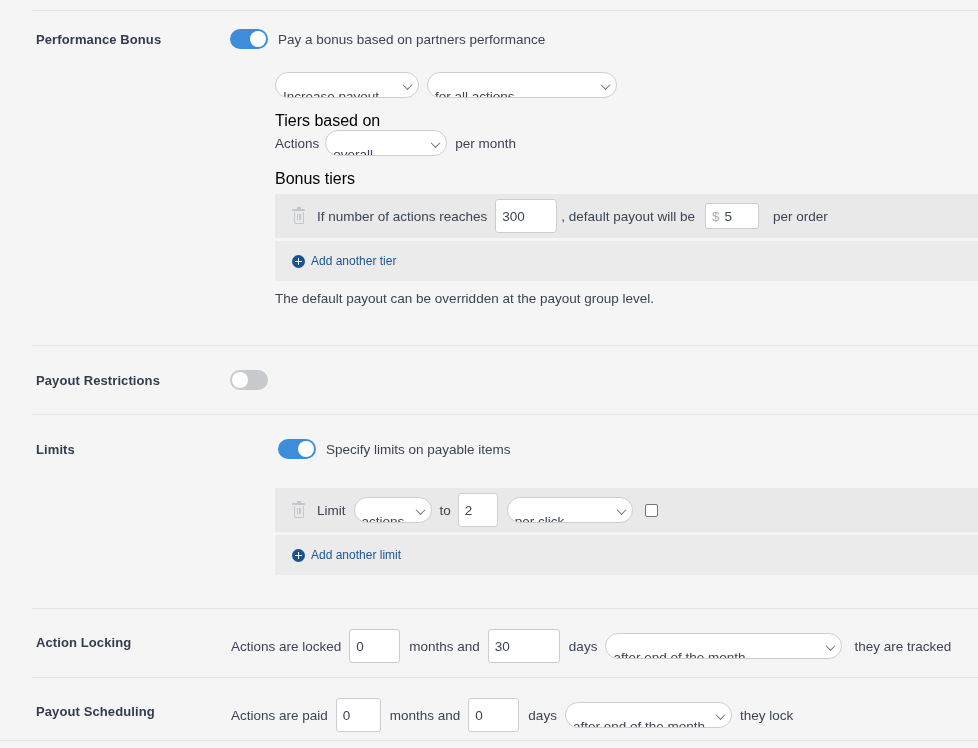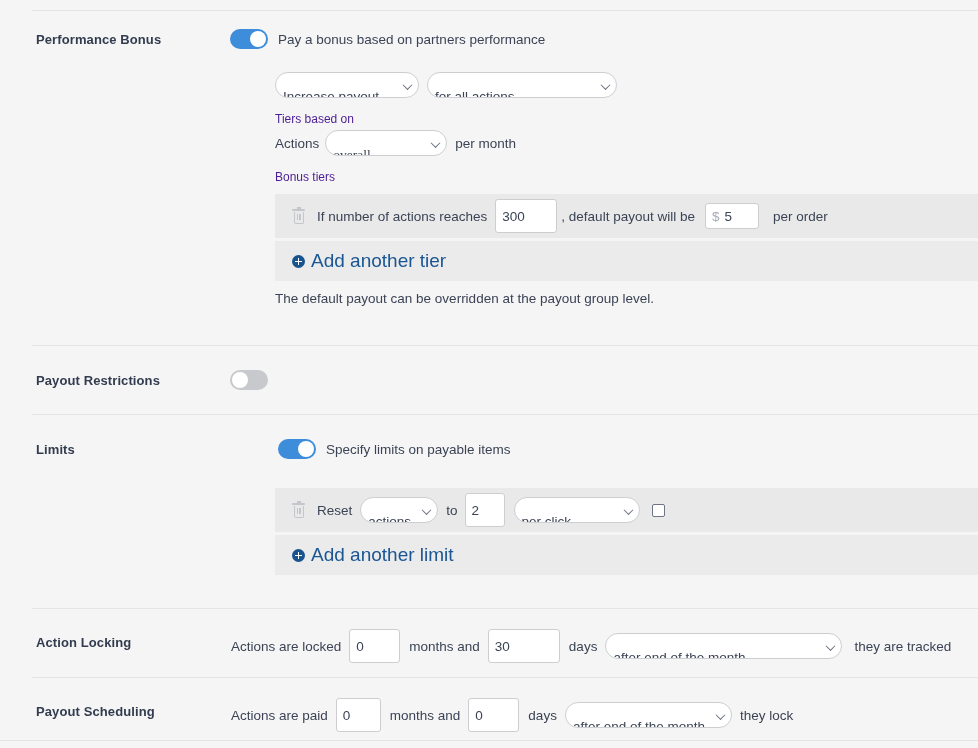--- a/index.html
+++ b/index.html
@@ -99,21 +99,21 @@
   }
 
   .cbx {
     display:inline-block; vertical-align: middle;
     width: 13px; height: 13px;
     border: 1px solid #6d7584; border-radius: 2px;
     background: #fff;
   }
 
   .lbl { font-size: 13.5px; color: #3b4354; vertical-align: middle; white-space: nowrap; }
-  .small-lbl { font-size: 12px; color: #4c1d95; }
+  .small-lbl { font-size: 16px; color: #000000; }
 
   
   .striperow {
     position:absolute; right: 0;
     background: #e9e9ea;
     display:flex; align-items:center;
   }
   .striperow.alt { background: #ebebec; }
   .rowsep { position:absolute; right:0; height:1px; background:#f5f5f6; }
 
@@ -142,21 +142,21 @@
   .addlink { display:flex; align-items:center; gap:6px; cursor:pointer; }
   .addlink .plus {
     width: 13px; height: 13px; border-radius: 50%;
     background: #18538e; position: relative; flex:0 0 auto;
   }
   .addlink .plus::before, .addlink .plus::after {
     content:""; position:absolute; background:#fff;
   }
   .addlink .plus::before { left:3px; top:6px; width:7px; height:1.6px; }
   .addlink .plus::after  { top:3px; left:5.7px; height:7px; width:1.6px; }
-  .addlink .atext { font-size: 19px; color: #1a5693; }
+  .addlink .atext { font-size: 12px; color: #1a5693; }
 
   .helptext { font-size: 13.5px; color:#3b4354; }
 
   .inline { display:flex; align-items:center; }
 </style>
 </head>
 <body>
 
 <div class="page">
 
@@ -186,21 +186,21 @@
         </select>
         <span class="chev"></span>
       </span>
     </div>
 
     <div class="small-lbl" style="position:absolute; left:275px; top:112px;">Tiers based on</div>
 
     <div style="position:absolute; left:275px; top:130px;" class="inline">
       <span class="lbl" style="margin-right:6px;">Actions</span>
       <span class="sel-wrap">
-        <select class="ctl" style="width:122px;font-family:Liberation Serif, serif;">
+        <select class="ctl" style="width:122px;">
           <option>overall</option>
         </select>
         <span class="chev"></span>
       </span>
       <span class="lbl" style="margin-left:8px;">per month</span>
     </div>
 
     <div class="small-lbl" style="position:absolute; left:275px; top:170px;">Bonus tiers</div>
 
     <div class="striperow" style="left:275px; top:194px; height:44px; padding-left:17px;">
@@ -254,21 +254,21 @@
       </span>
       <span class="toggle-text">Specify limits on payable items</span>
     </div>
 
     <div class="striperow" style="left:275px; top:488px; height:44px; padding-left:17px;">
       <span class="trash">
         <span class="hdl"></span>
           <span class="lid"></span>
           <span class="can"></span>
       </span>
-      <span class="lbl" style="margin-left:12px;">Reset</span>
+      <span class="lbl" style="margin-left:12px;">Limit</span>
       <span class="sel-wrap" style="margin-left:8px;">
         <select class="ctl" style="width:78px;">
           <option>actions</option>
         </select>
         <span class="chev"></span>
       </span>
       <span class="lbl" style="margin-left:8px;">to</span>
       <input class="txt" style="width: 40px; margin-left: 7px;" value="2">
       <span class="sel-wrap" style="margin-left:9px;">
         <select class="ctl" style="width:126px;">

